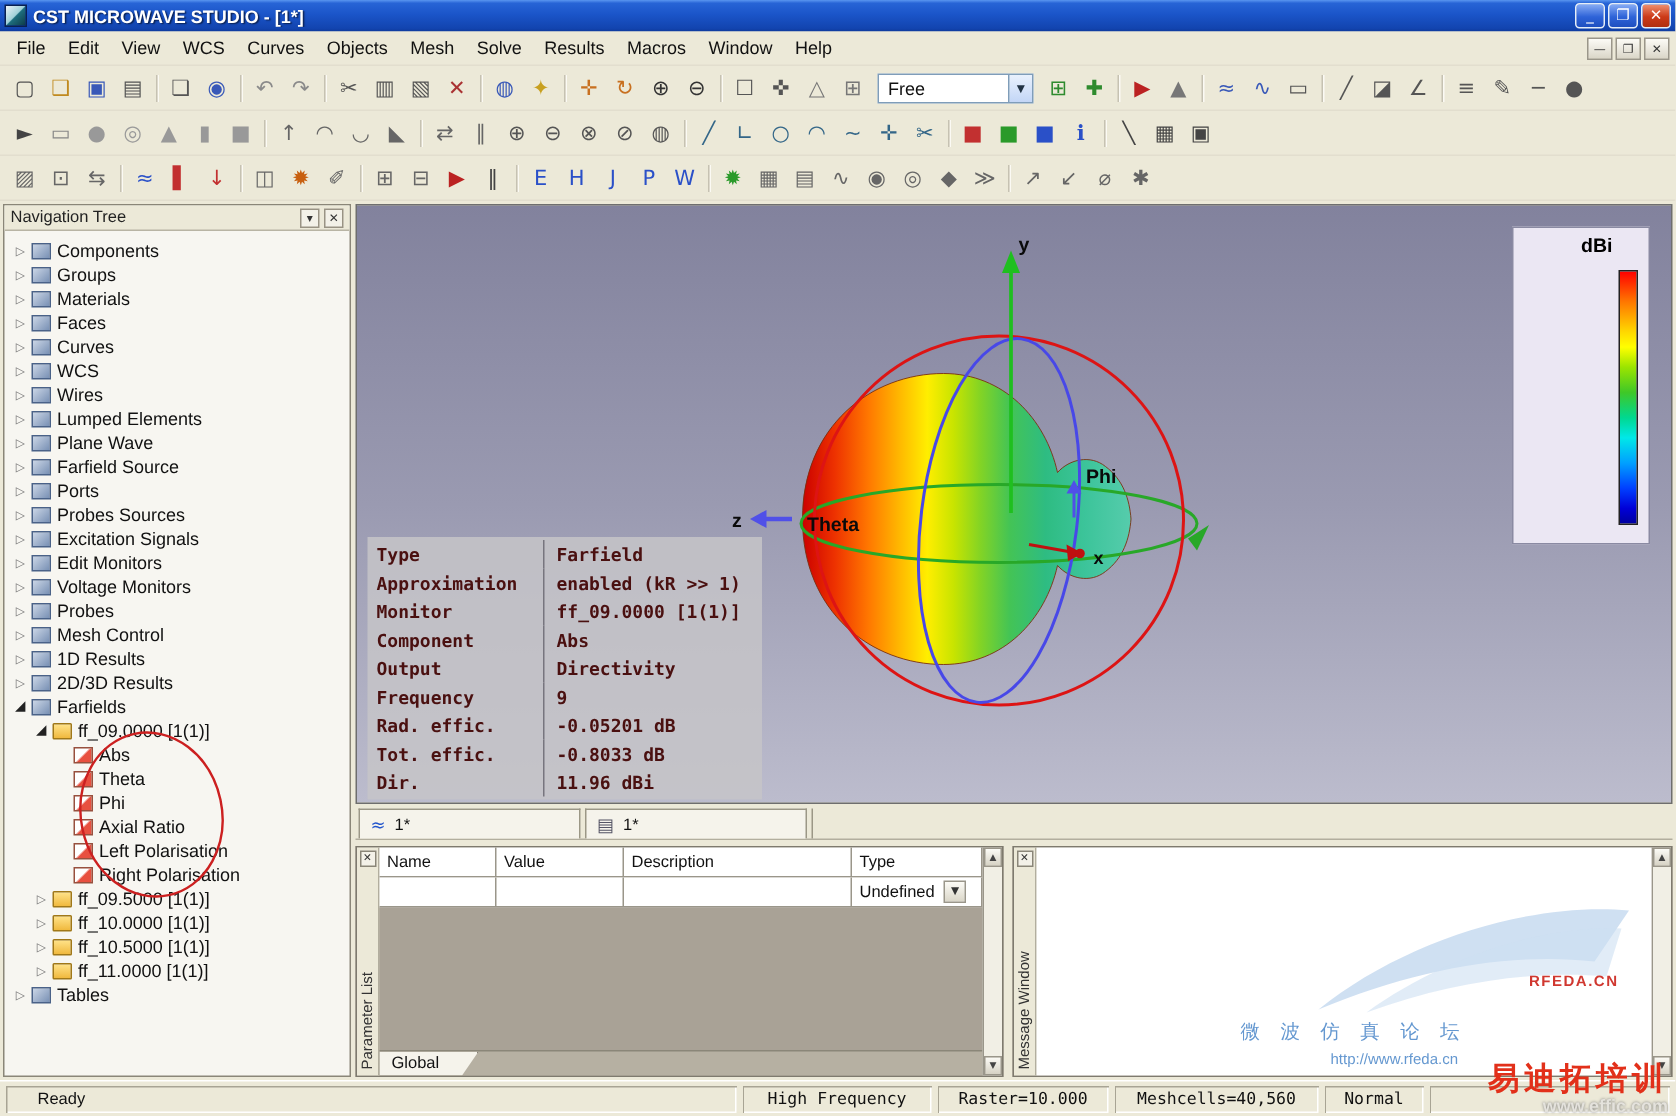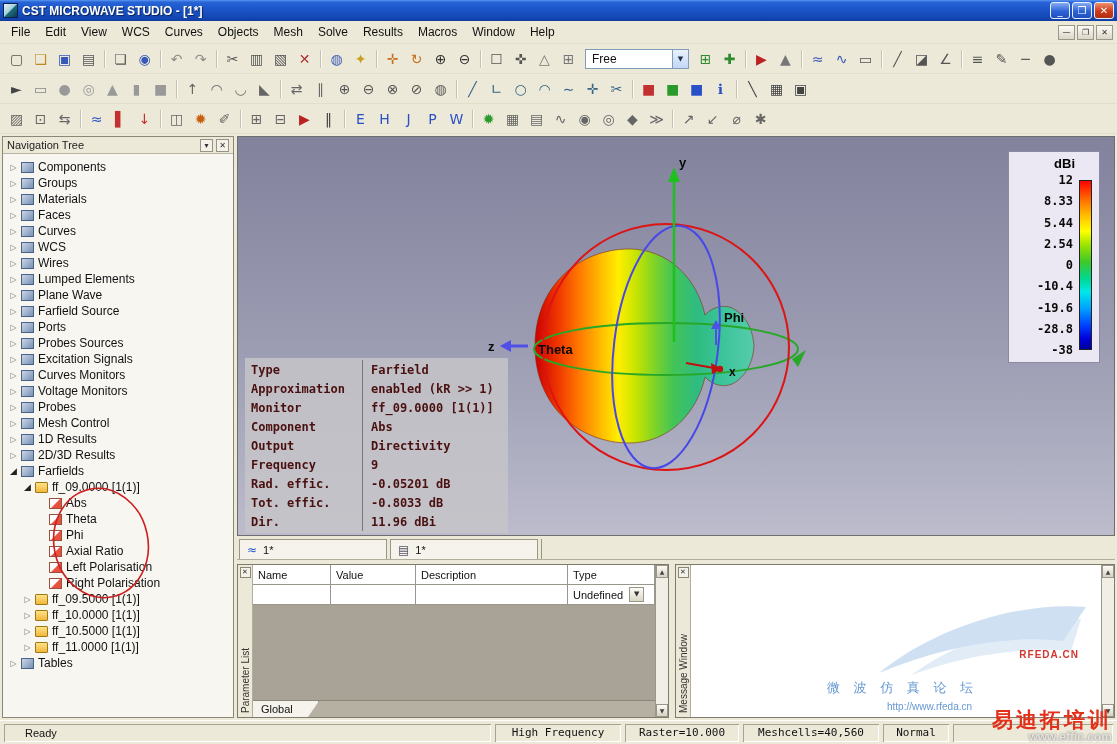--- a/index.html
+++ b/index.html
@@ -552,21 +552,21 @@
             <span class="tlabel">Probes Sources</span>
           </div>
           <div class="tree-row" style="padding-left: 4px;">
             <span class="exp closed">▷</span>
             <span class="ticon node"></span>
             <span class="tlabel">Excitation Signals</span>
           </div>
           <div class="tree-row" style="padding-left: 4px;">
             <span class="exp closed">▷</span>
             <span class="ticon node"></span>
-            <span class="tlabel">Curves Monitors</span>
+            <span class="tlabel">Edit Monitors</span>
           </div>
           <div class="tree-row" style="padding-left: 4px;">
             <span class="exp closed">▷</span>
             <span class="ticon node"></span>
             <span class="tlabel">Voltage Monitors</span>
           </div>
           <div class="tree-row" style="padding-left: 4px;">
             <span class="exp closed">▷</span>
             <span class="ticon node"></span>
             <span class="tlabel">Probes</span>
@@ -702,31 +702,20 @@
           <text x="441" y="30" font-size="13">y</text>
           <text x="250" y="214" font-size="13">z</text>
           <text x="491" y="239" font-size="12">x</text>
           <text x="300" y="217" font-size="13">Theta</text>
           <text x="486" y="185" font-size="13">Phi</text>
         </svg>
 
         <div class="legend">
           <div class="lg-title">dBi</div>
           <div class="lg-bar"></div>
-          <div class="lg-vals">
-              <div class="lgv">12</div>
-              <div class="lgv">8.33</div>
-              <div class="lgv">5.44</div>
-              <div class="lgv">2.54</div>
-              <div class="lgv">0</div>
-              <div class="lgv">-10.4</div>
-              <div class="lgv">-19.6</div>
-              <div class="lgv">-28.8</div>
-              <div class="lgv">-38</div>
-            </div>
         </div>
 
         <div class="infotable">
             <div class="kvrow">
               <div class="kvk">Type</div>
               <div class="kvv">Farfield</div>
             </div>
             <div class="kvrow">
               <div class="kvk">Approximation</div>
               <div class="kvv">enabled (kR &gt;&gt; 1)</div>

